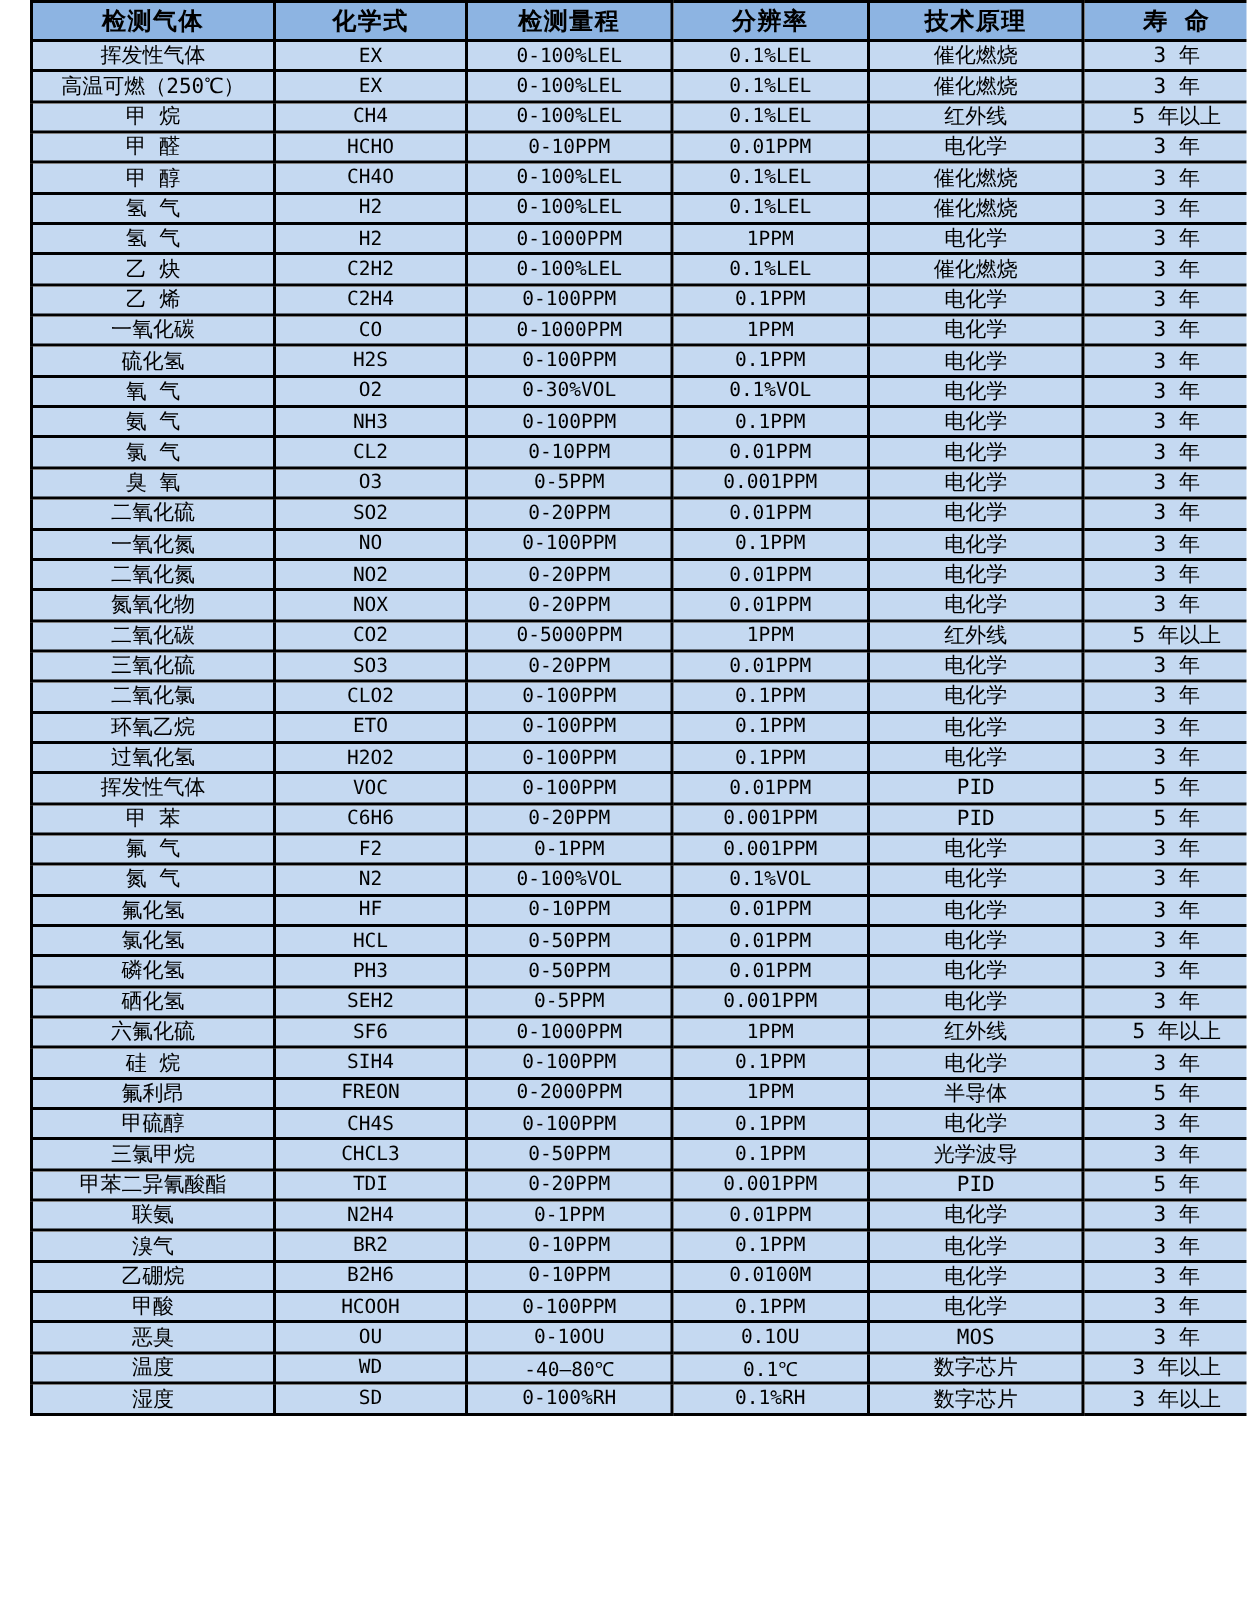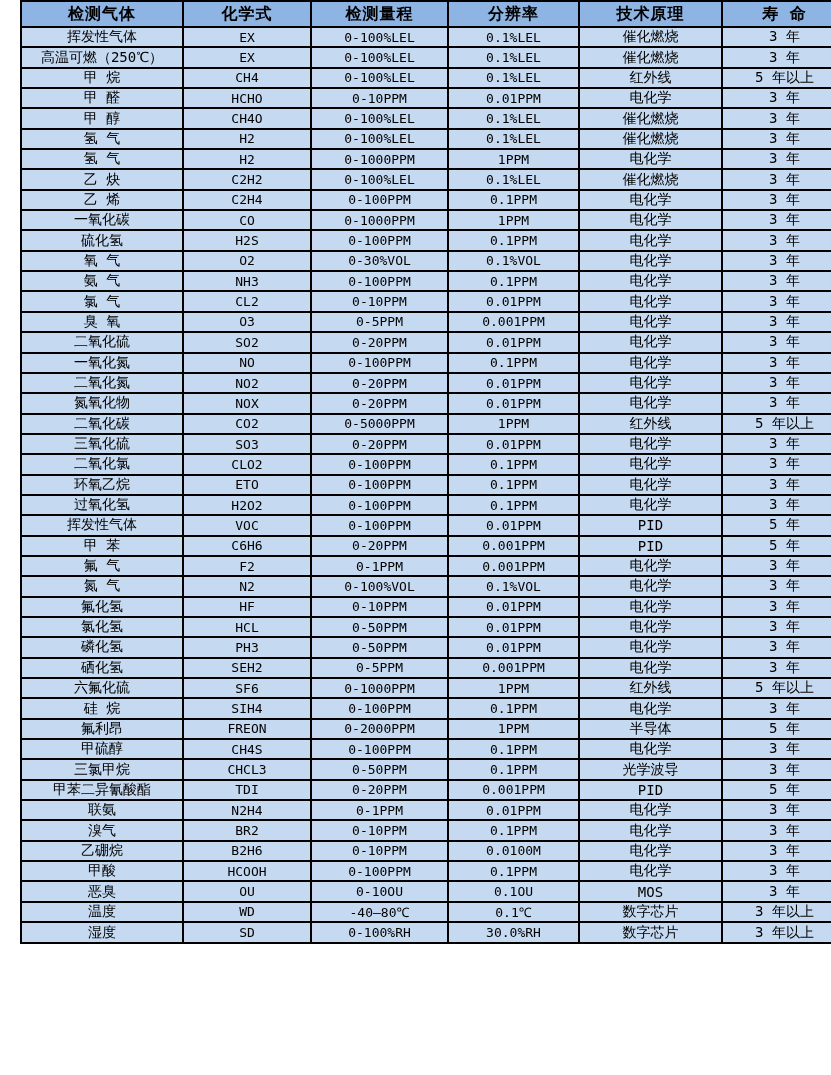--- a/index.html
+++ b/index.html
@@ -420,18 +420,18 @@
         <td>WD</td>
         <td>-40—80℃</td>
         <td>0.1℃</td>
         <td>数字芯片</td>
         <td>3 年以上</td>
       </tr>
       <tr>
         <td>湿度</td>
         <td>SD</td>
         <td>0-100%RH</td>
-        <td>30.0%RH</td>
+        <td>0.1%RH</td>
         <td>数字芯片</td>
         <td>3 年以上</td>
       </tr>
     </tbody>
 </table>
 
 </body></html>

